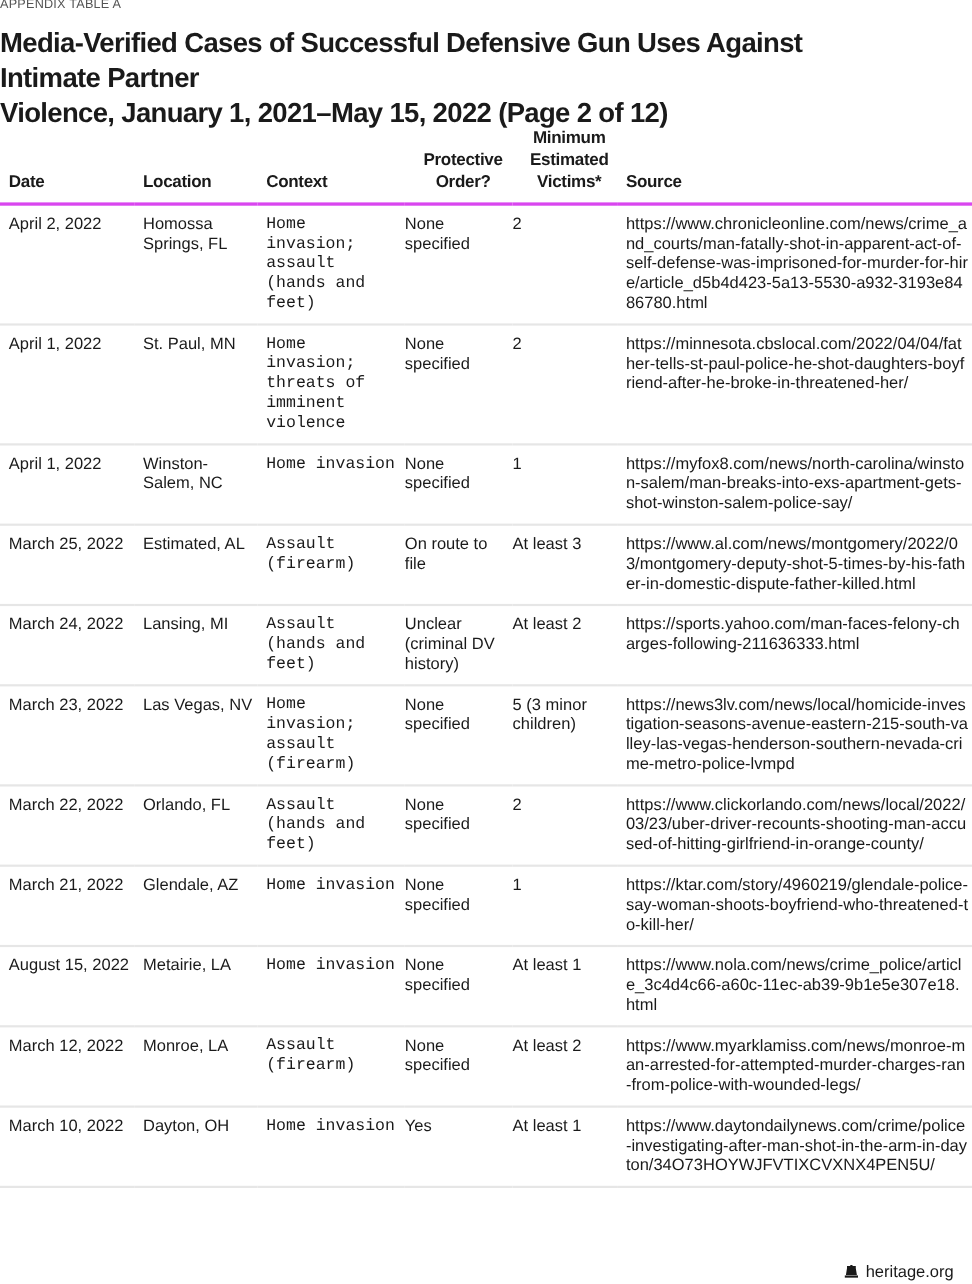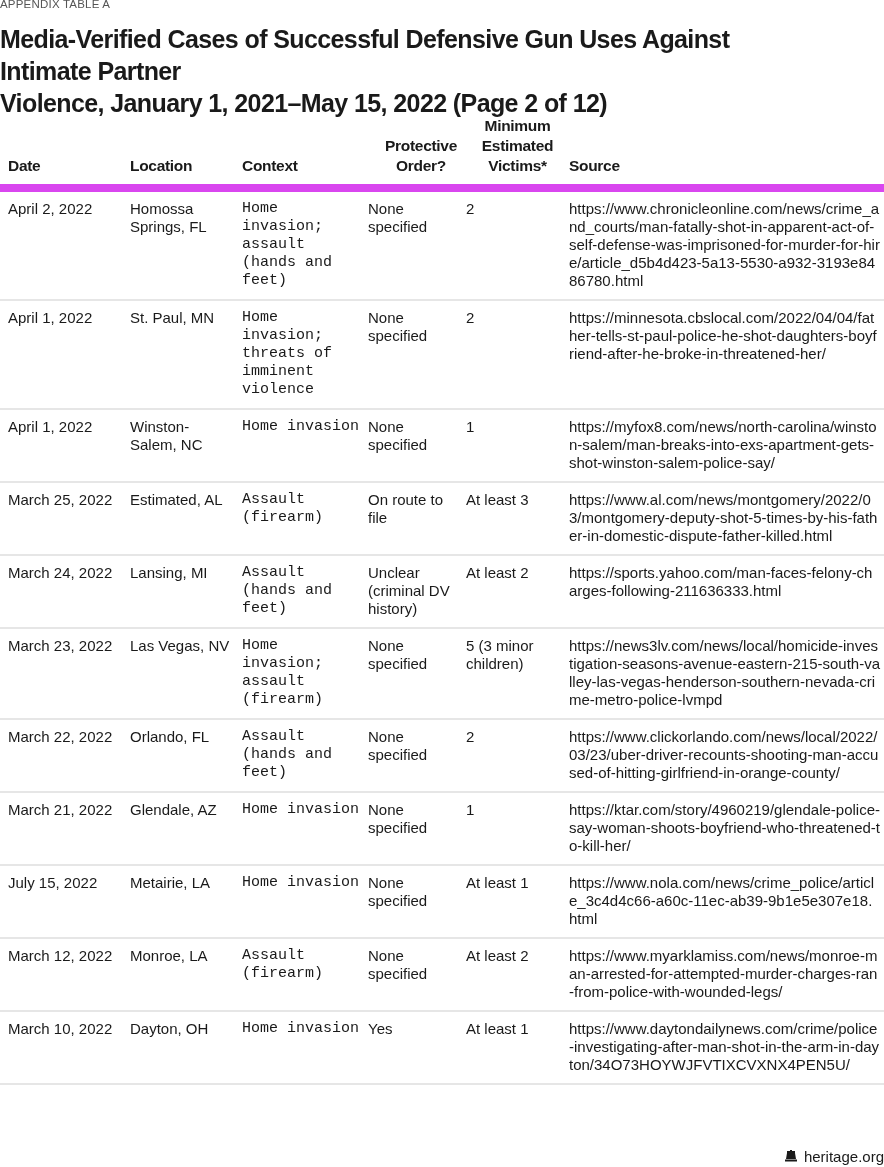--- a/index.html
+++ b/index.html
@@ -4,35 +4,35 @@
 <style>
   * { box-sizing: border-box; margin: 0; padding: 0; }
   html, body { width: 884px; height: 1167px; background: #ffffff; overflow: hidden; }
   body { position: relative; font-family: "Liberation Sans", sans-serif; color: #1a1a1a; }
 
   .eyebrow { position: absolute; left: 0; top: -2px; font-size: 11.5px; color: #555; letter-spacing: 0.2px; }
   .title { position: absolute; left: 0; top: 23px; width: 788px; font-size: 25px; line-height: 32px; font-weight: bold; color: #1a1a1a; letter-spacing: -0.6px; font-stretch: condensed; }
   .title span { display: block; }
 
   table.cases { position: absolute; left: 0; top: 116px; width: 884px; border-collapse: collapse; table-layout: fixed; font-size: 15px; line-height: 18px; }
-  table.cases th { font-weight: bold; vertical-align: bottom; text-align: left; padding: 0 0 8px 8px; font-size: 15.5px; line-height: 20px; letter-spacing: -0.3px; border-bottom: 8px solid #d946ef; }
+  table.cases th { font-weight: bold; vertical-align: bottom; text-align: left; padding: 0 0 8px 8px; font-size: 15.5px; line-height: 20px; letter-spacing: -0.3px; border-bottom: 3px solid #d946ef; }
   table.cases th.center { text-align: center; }
   table.cases td { vertical-align: top; padding: 8px 0 9px 8px; border-bottom: 2px solid #e6e6e6; color: #1a1a1a; }
   table.cases td.center { text-align: left; padding-left: 0; margin-top: 21px; }
   table.cases td.src { padding-right: 4px; word-break: break-all; }
   table.cases td.ctx { padding-right: 4px; font-family: Liberation Mono, monospace; }
 
   col.c-date { width: 122px; }
   col.c-loc { width: 112px; }
   col.c-ctx { width: 134px; }
   col.c-po { width: 98px; }
   col.c-vic { width: 95px; }
   col.c-src { width: 323px; }
 
-  .footer { position: absolute; right: 0; bottom: 2px; font-size: 15px; color: #1a1a1a; display: flex; align-items: center; gap: 6px; }
+  .footer { position: absolute; right: 17px; bottom: 2px; font-size: 15px; color: #1a1a1a; display: flex; align-items: center; gap: 6px; }
   .bell { width: 14px; height: 13px; display: inline-block; }
 </style>
 </head>
 <body>
 
 <div class="eyebrow">APPENDIX TABLE A</div>
 <h1 class="title">
   <span>Media-Verified Cases of Successful Defensive Gun Uses Against Intimate Partner</span>
   <span>Violence, January 1, 2021–May 15, 2022 (Page 2 of 12)</span>
 </h1>
@@ -122,21 +122,21 @@
       </tr>
       <tr>
         <td>March 21, 2022</td>
         <td>Glendale, AZ</td>
         <td class="ctx">Home invasion</td>
         <td class="center">None specified</td>
         <td class="center">1</td>
         <td class="src">https://ktar.com/story/4960219/glendale-police-say-woman-shoots-boyfriend-who-threatened-to-kill-her/</td>
       </tr>
       <tr>
-        <td>July 15, 2022</td>
+        <td>August 15, 2022</td>
         <td>Metairie, LA</td>
         <td class="ctx">Home invasion</td>
         <td class="center">None specified</td>
         <td class="center">At least 1</td>
         <td class="src">https://www.nola.com/news/crime_police/article_3c4d4c66-a60c-11ec-ab39-9b1e5e307e18.html</td>
       </tr>
       <tr>
         <td>March 12, 2022</td>
         <td>Monroe, LA</td>
         <td class="ctx">Assault (firearm)</td>

